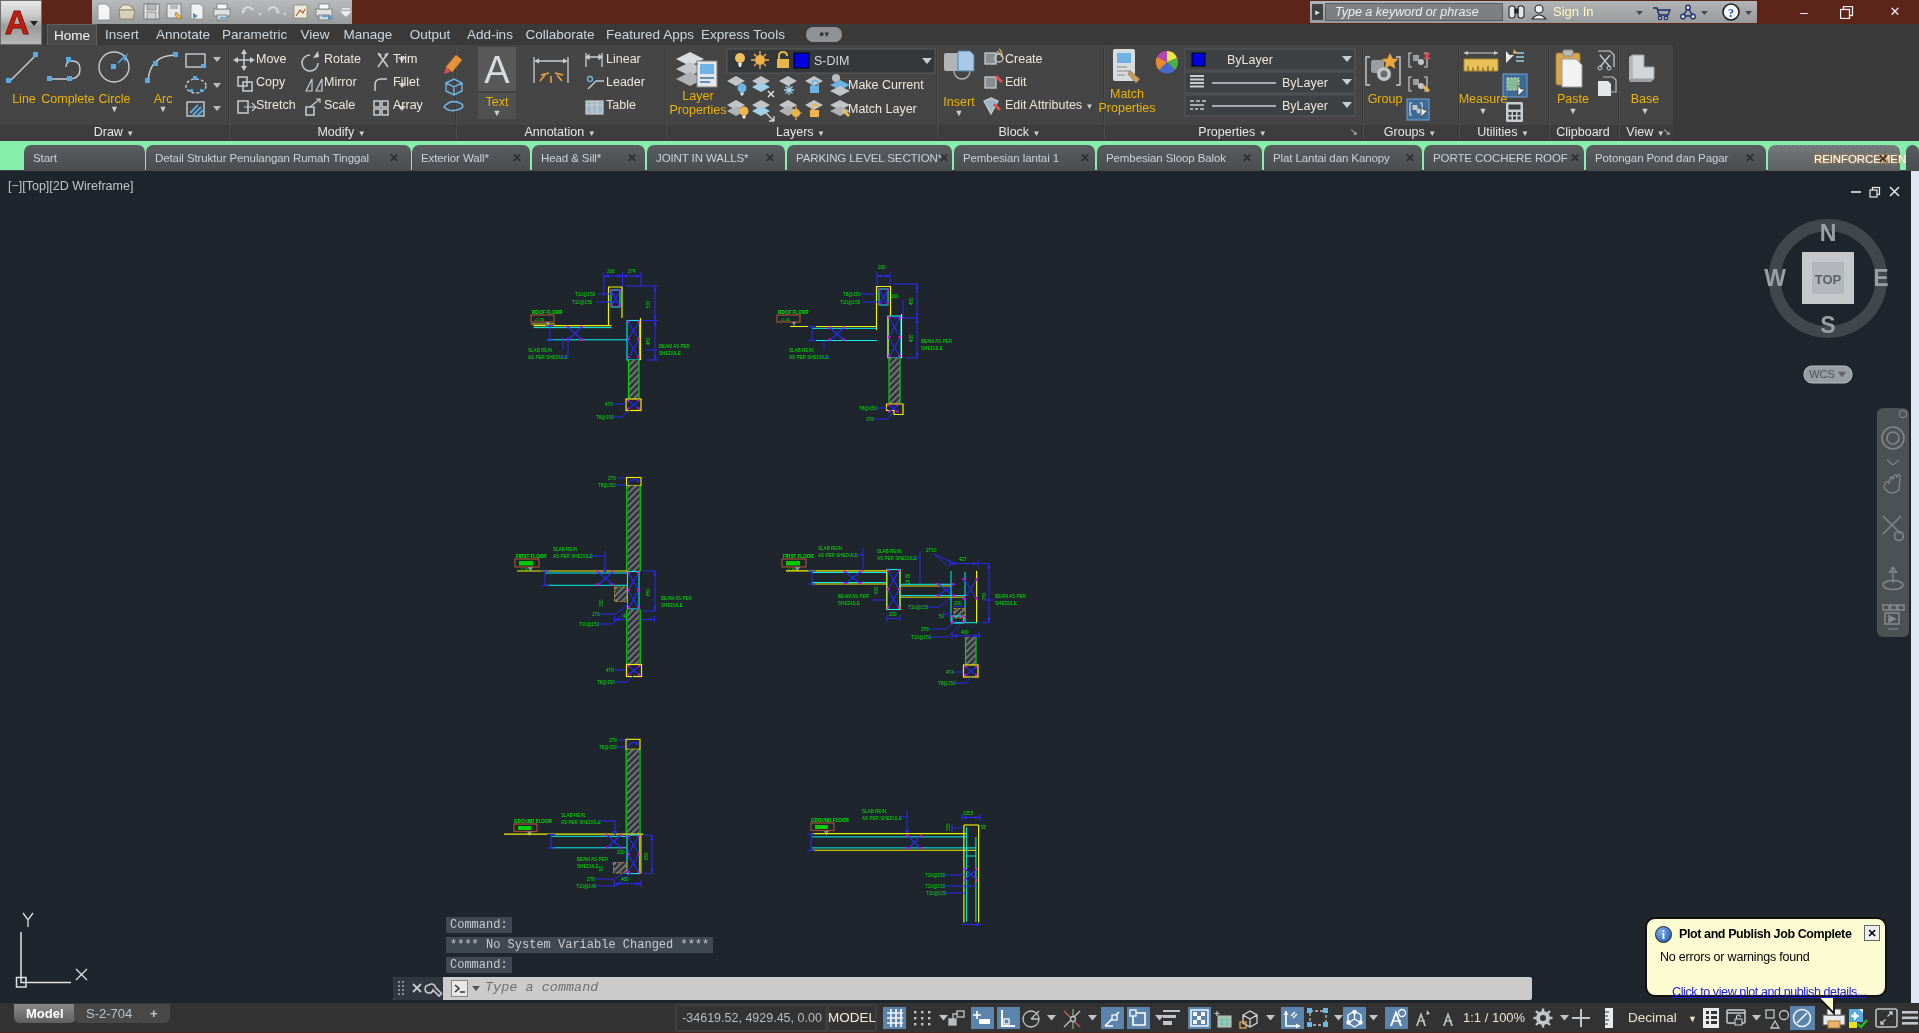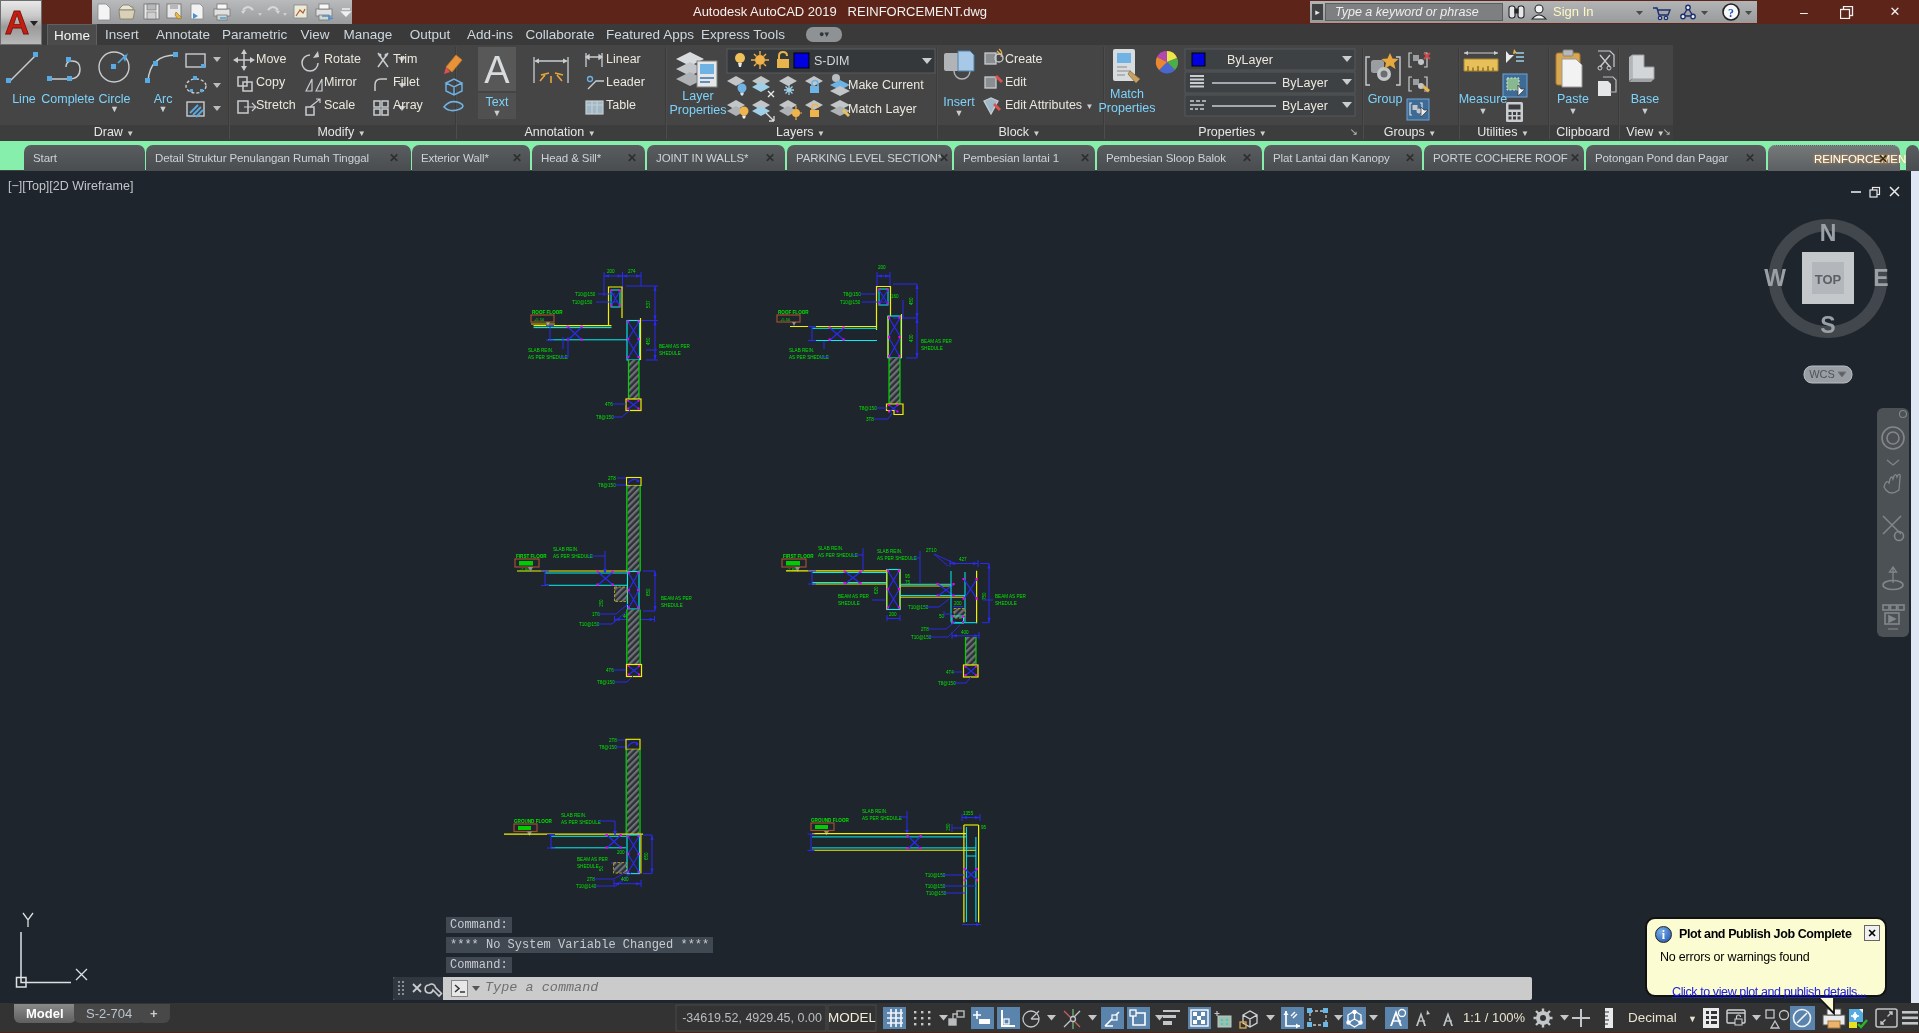--- a/index.html
+++ b/index.html
@@ -31,21 +31,21 @@
      color:#30353a; font-size:9px; text-align:center; line-height:15px; }
 
   
   #ribbon { position:absolute; left:0; top:45px; width:1919px; height:96px; background:#454545; }
   #ribbon .rrest { position:absolute; left:1673px; top:0; width:246px; height:96px; background:#3a3a3a; }
   .rsep { position:absolute; top:2px; height:92px; width:2px;
      background:linear-gradient(90deg,#333 0,#555 100%); }
   .rcap { position:absolute; top:80px; height:16px; font-size:12.5px; color:#e6e6e6; text-align:center; }
   .rcap .dn { font-size:8px; color:#cfcfcf; }
   #ribbon { border-bottom:1px solid #202020; }
-  .rlabel { position:absolute; font-size:12.5px; color:#7dd3fc; text-align:center; }
+  .rlabel { position:absolute; font-size:12.5px; color:#eab308; text-align:center; }
   .rsmall { position:absolute; font-size:12.5px; color:#ece8de; }
 
   
   #tabbar { position:absolute; left:0; top:141px; width:1919px; height:30px; background:#86efac; border-bottom:1px solid #3f4143; }
   .ftab { position:absolute; top:4px; height:26px; background:linear-gradient(#5a5d5f,#4a4d4f);
      border-radius:7px 7px 0 0; color:#ccd2d8; font-size:11.5px; line-height:26px; padding-left:9px; letter-spacing:-0.1px; }
   .ftab .x { color:#2e2e2e; font-weight:bold; font-size:12px; position:absolute; top:0px; }
   .ftab.active { background:linear-gradient(#757879,#5d6062); color:#ffffff; text-shadow:0 0 3px rgba(255,160,40,0.9); border-top:1px dotted #999;padding-left:46px; }
 
   
@@ -123,21 +123,20 @@
       <path d="M204 16 l4 -6 3 3 2 -4" fill="none" stroke="#b06030" stroke-width="1.2"></path>
 
       <rect x="224" y="9" width="16" height="7" fill="#e0e0e0" stroke="#777" stroke-width="0.8"></rect>
       <rect x="227" y="4" width="10" height="5" fill="#f8f8f8" stroke="#777" stroke-width="0.8"></rect>
       <rect x="227" y="15" width="10" height="5" fill="#cfd8cf" stroke="#777" stroke-width="0.8"></rect>
       <path d="M230 16 l7 0 0 3 4 -1" fill="none" stroke="#4a90d0" stroke-width="1.6"></path>
 
       <path d="M250 9 h8 M250 12 l4 4 4 -4 z" stroke="#f0f0f0" stroke-width="1.4" fill="#f0f0f0"></path>
     </svg>
   </div>
-  <div id="wintitle">Autodesk AutoCAD 2019&nbsp;&nbsp;&nbsp;REINFORCEMENT.dwg</div>
   <div id="searchbar"></div>
   <div id="sfield">Type a keyword or phrase</div>
   <div id="sarrow">▸</div>
   <svg class="abs" style="left:1505px; top:3px;" width="250" height="19" viewBox="0 0 250 19">
 
     <g stroke="#24262b" fill="#e8e8e8" stroke-width="1.1">
       <rect x="4" y="3" width="6" height="12" rx="2.5"></rect>
       <rect x="13" y="3" width="6" height="12" rx="2.5"></rect>
       <path d="M10 6 h3 v4 h-3 z" fill="#24262b"></path>
     </g>

